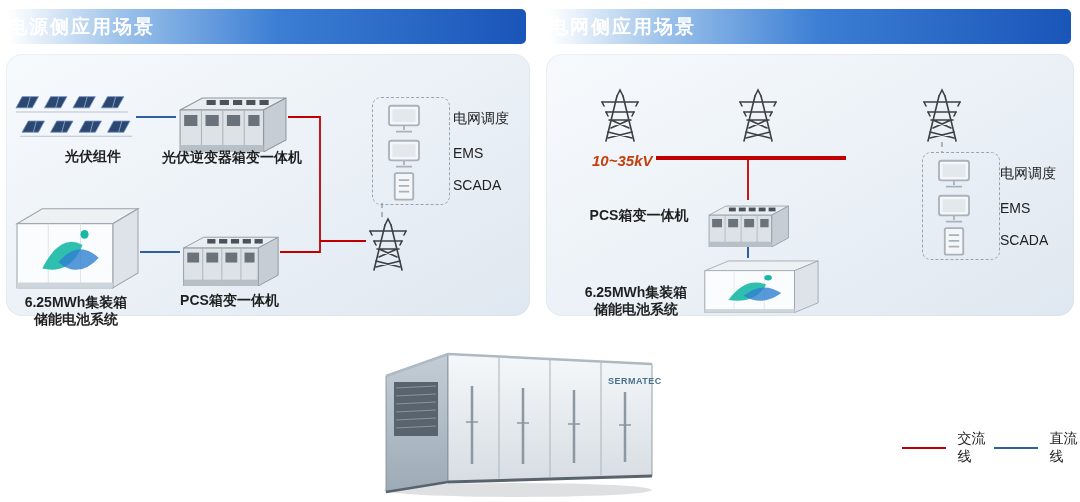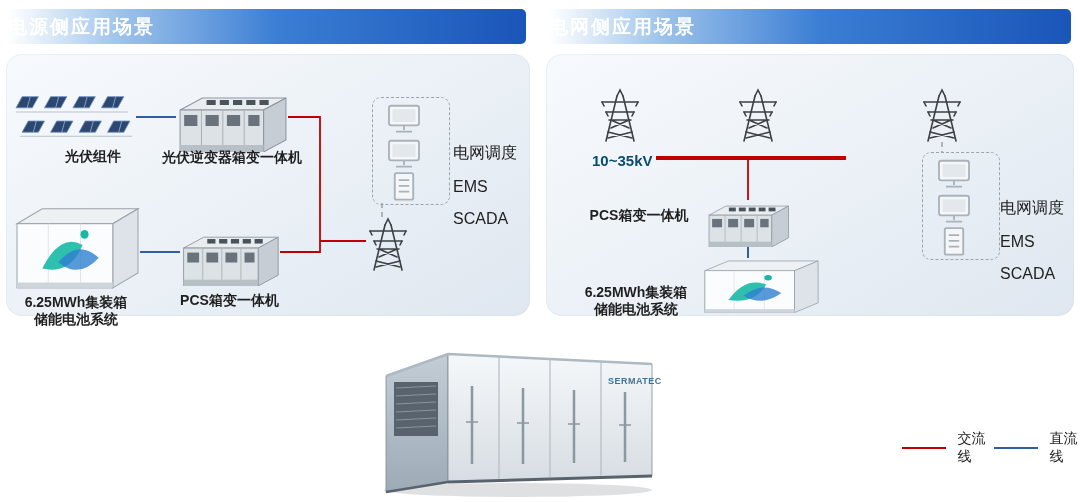--- a/index.html
+++ b/index.html
@@ -8,36 +8,36 @@
     font-family:"Liberation Sans",sans-serif;overflow:hidden;color:#222;
   }
   .panel{position:absolute;border-radius:16px;
     background:linear-gradient(150deg,#f7fafd 0%,#eaf0f6 55%,#dfe7f0 100%);
     box-shadow:0 0 0 1px rgba(210,220,230,.35) inset;}
   .hdr{position:absolute;height:35px;border-radius:5px;
     background:linear-gradient(90deg,rgba(255,255,255,0) 0%,#9cc2ea 22%,#3b7ed4 52%,#1a55b8 100%);
     display:flex;align-items:center;justify-content:flex-start;}
   .hdr span{color:#fff;font-size:19px;font-weight:bold;letter-spacing:2px;}
   .lbl{position:absolute;font-size:14px;font-weight:600;color:#1f1f1f;text-align:center;line-height:17px;}
-  .mon-lbl{position:absolute;font-size:16px;font-weight:400;color:#222;text-align:left;margin-top:33px;}
+  .mon-lbl{position:absolute;font-size:14px;font-weight:400;color:#222;text-align:left;}
   .dashed-box{position:absolute;border:1.5px dashed #9aa4ad;border-radius:9px;background:transparent;}
   .ic{position:absolute;display:block;}
   .lines{position:absolute;left:0;top:0;width:1080px;height:502px;pointer-events:none;}
   .ac{stroke:#c00000;stroke-width:1.8;fill:none;}
   .ac.thick{stroke-width:4;}
   .dc{stroke:#2e5fa3;stroke-width:2;fill:none;}
   .comm{stroke:#9e9e9e;stroke-width:1.5;stroke-dasharray:5 4;fill:none;}
   .legend{position:absolute;left:902px;top:396px;display:flex;flex-direction:row;gap:6px;margin-top:43px;}
   .legend-row{display:flex;align-items:center;gap:12px;height:18px;}
   .swatch{width:60px;height:0;}
   .sw-ac{border-top:2px solid #c00000;}
   .sw-dc{border-top:2px solid #2e5fa3;}
   .sw-comm{border-top:2px dashed #9e9e9e;}
   .legend-row span{font-size:14px;color:#222;}
-  .voltage{position:absolute;font-size:15px;font-weight:600;color:#0c4a6e;}
+  .voltage{position:absolute;font-size:15px;font-weight:600;color:#c2410c;font-style:italic;}
 </style>
 </head>
 <body>
 
 <svg width="0" height="0" style="position:absolute" aria-hidden="true">
   <defs>
     <linearGradient id="gFront" x1="0" y1="0" x2="0" y2="1">
       <stop offset="0" stop-color="#f5f8fa"></stop>
         <stop offset="1" stop-color="#d7dde3"></stop>
     </linearGradient>

